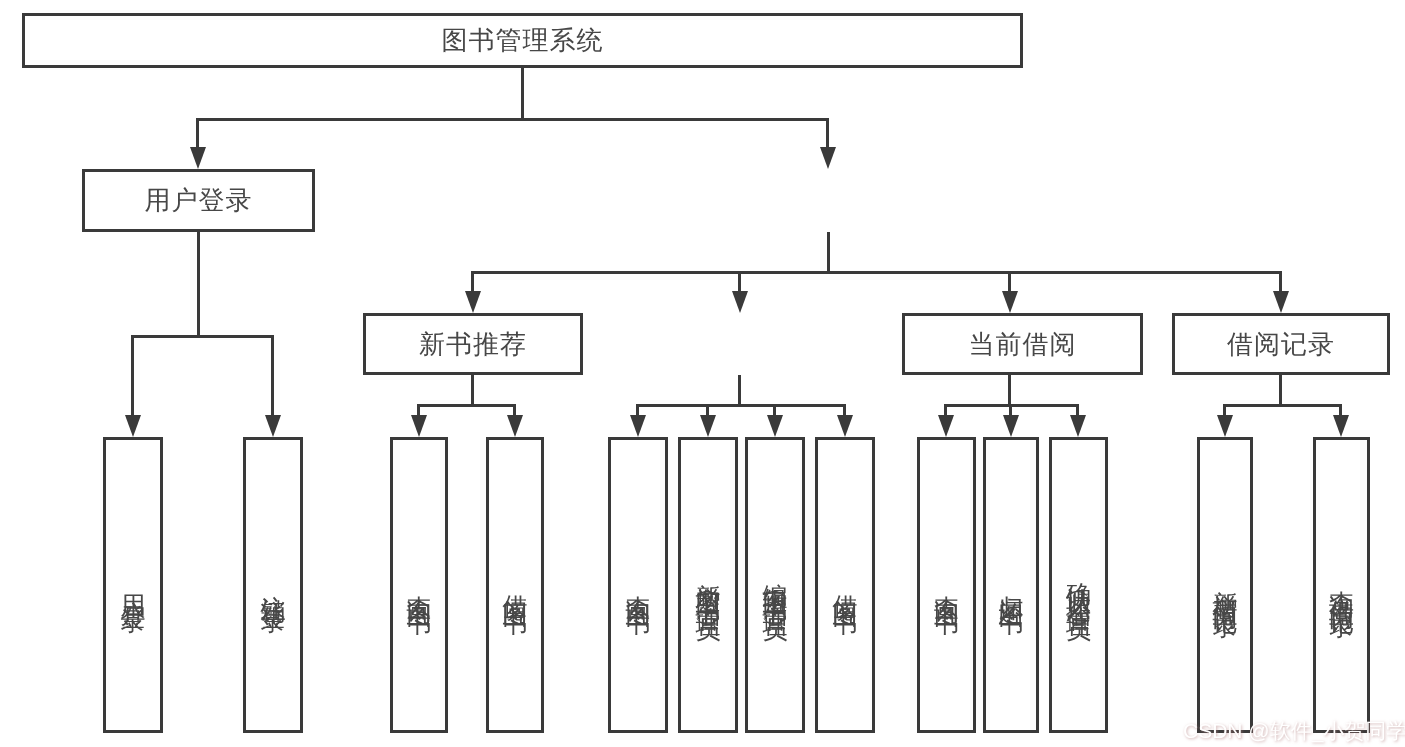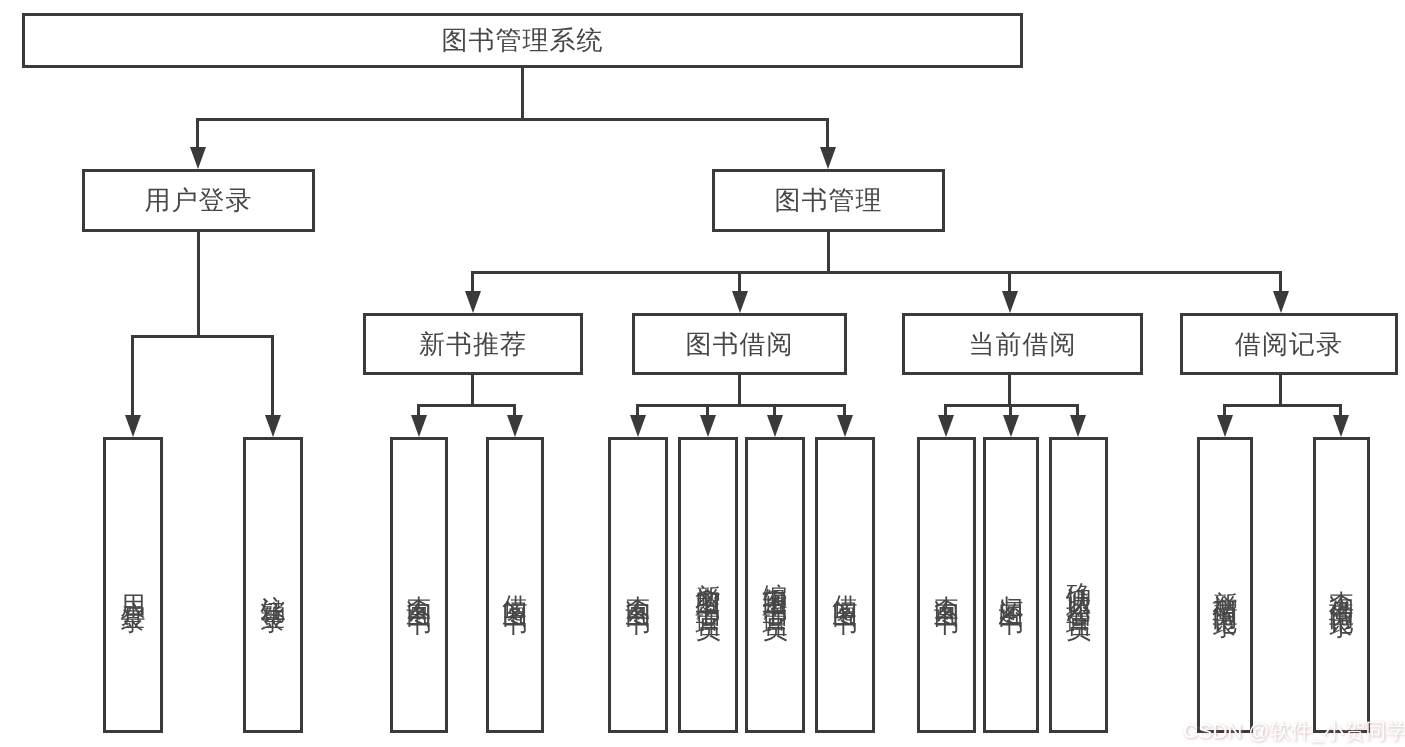--- a/index.html
+++ b/index.html
@@ -37,44 +37,42 @@
   <div class="box hbox" style="left:22px;top:13px;width:1001px;height:55px;">图书管理系统</div>
 
   <div class="vline" style="left:521px;top:68px;height:53px;"></div>
   <div class="hline" style="left:196px;top:118px;width:633px;"></div>
   <div class="vline" style="left:196px;top:121px;height:26px;"></div>
   <div class="vline" style="left:826px;top:121px;height:26px;"></div>
   <div class="arrowhead" style="left:190px;top:147px;"></div>
   <div class="arrowhead" style="left:820px;top:147px;"></div>
 
   <div class="box hbox" style="left:82px;top:169px;width:233px;height:63px;">用户登录</div>
-  <div class="box hbox" style="left:712px;top:169px;width:233px;height:63px;">图书管理</div>
 
   <div class="vline" style="left:197px;top:232px;height:106px;"></div>
   <div class="hline" style="left:131px;top:335px;width:143px;"></div>
   <div class="vline" style="left:131px;top:338px;height:77px;"></div>
   <div class="vline" style="left:271px;top:338px;height:77px;"></div>
   <div class="arrowhead" style="left:125px;top:415px;"></div>
   <div class="arrowhead" style="left:265px;top:415px;"></div>
 
   <div class="vline" style="left:827px;top:232px;height:42px;"></div>
   <div class="hline" style="left:471px;top:271px;width:811px;"></div>
   <div class="vline" style="left:471px;top:274px;height:17px;"></div>
   <div class="vline" style="left:738px;top:274px;height:17px;"></div>
   <div class="vline" style="left:1008px;top:274px;height:17px;"></div>
   <div class="vline" style="left:1279px;top:274px;height:17px;"></div>
   <div class="arrowhead" style="left:465px;top:291px;"></div>
   <div class="arrowhead" style="left:732px;top:291px;"></div>
   <div class="arrowhead" style="left:1002px;top:291px;"></div>
   <div class="arrowhead" style="left:1273px;top:291px;"></div>
 
   <div class="box hbox" style="left:363px;top:313px;width:220px;height:62px;text-align:center;">新书推荐</div>
-  <div class="box hbox" style="left:632px;top:313px;width:215px;height:62px;">图书借阅</div>
   <div class="box hbox" style="left:902px;top:313px;width:241px;height:62px;">当前借阅</div>
-  <div class="box hbox" style="left:1172px;top:313px;width:218px;height:62px;margin-left:8px;">借阅记录</div>
+  <div class="box hbox" style="left:1172px;top:313px;width:218px;height:62px;">借阅记录</div>
 
   <div class="vline" style="left:471px;top:375px;height:32px;"></div>
   <div class="vline" style="left:738px;top:375px;height:32px;"></div>
   <div class="vline" style="left:1008px;top:375px;height:32px;"></div>
   <div class="vline" style="left:1279px;top:375px;height:32px;"></div>
 
   <div class="hline" style="left:417px;top:404px;width:99px;"></div>
   <div class="hline" style="left:636px;top:404px;width:210px;"></div>
   <div class="hline" style="left:944px;top:404px;width:135px;"></div>
   <div class="hline" style="left:1223px;top:404px;width:119px;"></div>

